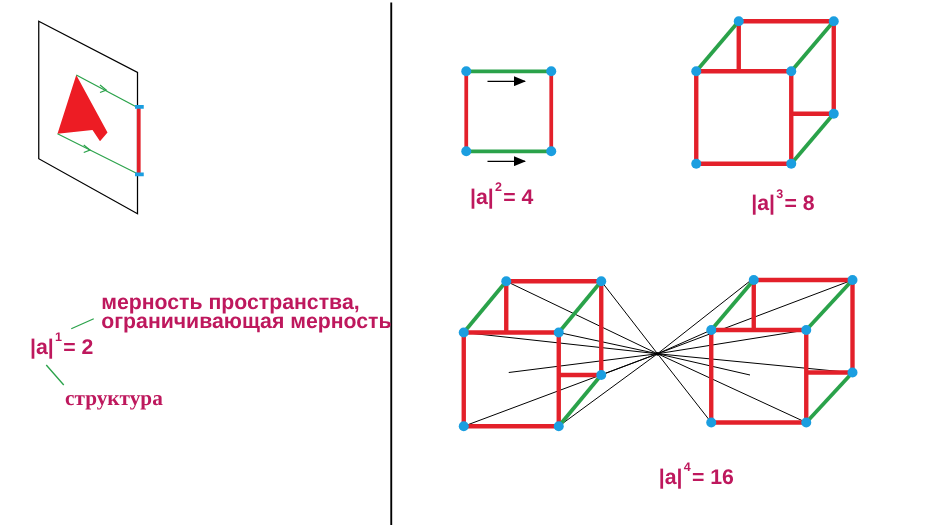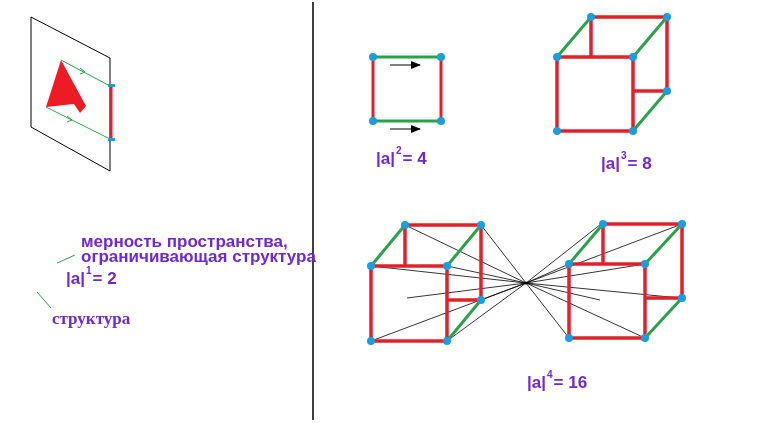--- a/index.html
+++ b/index.html
@@ -1,18 +1,18 @@
 <!DOCTYPE html>
 <html><head>
 <meta charset="utf-8">
 <style>
   html,body{margin:0;padding:0;background:#fff;}
   #canvas{position:relative;width:757px;height:423px;overflow:hidden;background:#fff;font-family:"Liberation Sans",sans-serif;}
   svg{position:absolute;left:0;top:0;}
-  .lbl{position:absolute;font-weight:bold;color:#6d28d9;white-space:nowrap;font-family:"Liberation Sans",sans-serif;}
+  .lbl{position:absolute;font-weight:bold;color:#be185d;white-space:nowrap;font-family:"Liberation Sans",sans-serif;}
   .formula{font-size:17px;}
   .formula sup{font-size:10px;position:relative;top:-3px;margin-left:1px;margin-right:1px;}
   .note{font-size:17px;line-height:15px;}
 </style>
 </head>
 <body>
 
 <div id="canvas">
 
   <svg width="757" height="423" viewBox="0 0 757 423">
@@ -137,24 +137,24 @@
         <circle cx="682" cy="298" r="4" fill="#1b9ee0"></circle>
         <circle cx="569" cy="338" r="4" fill="#1b9ee0"></circle>
         <circle cx="645" cy="338" r="4" fill="#1b9ee0"></circle>
       </g>
       <circle cx="526" cy="283" r="1.5" fill="#000"></circle>
     </g>
   </svg>
 
   <div class="lbl note" style="left:81px;top:234px;">
     <div>мерность пространства,</div>
-    <div>ограничивающая структура</div>
+    <div>ограничивающая мерность</div>
   </div>
 
-  <div class="lbl formula" style="left:24px;top:268px;margin-left:42px;">
+  <div class="lbl formula" style="left:24px;top:268px;">
     <span>|a|</span><sup>1</sup><span>= 2</span>
   </div>
 
   <div class="lbl note" style="left:52px;top:311px;font-family:Liberation Serif, serif;">структура</div>
 
   <div class="lbl formula" style="left:376px;top:148px;">
     <span>|a|</span><sup>2</sup><span>= 4</span>
   </div>
 
   <div class="lbl formula" style="left:601px;top:153px;text-align:center;">

